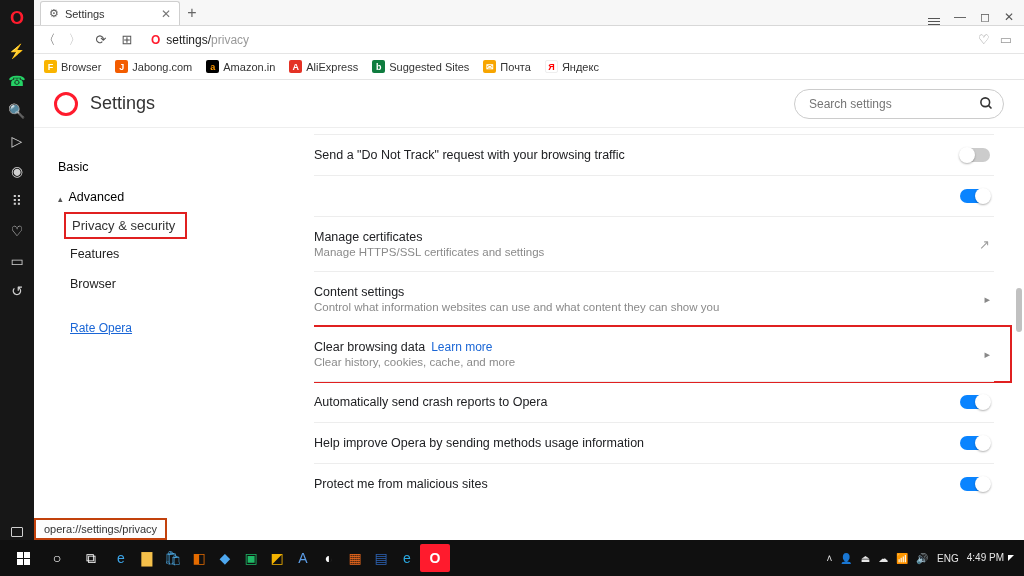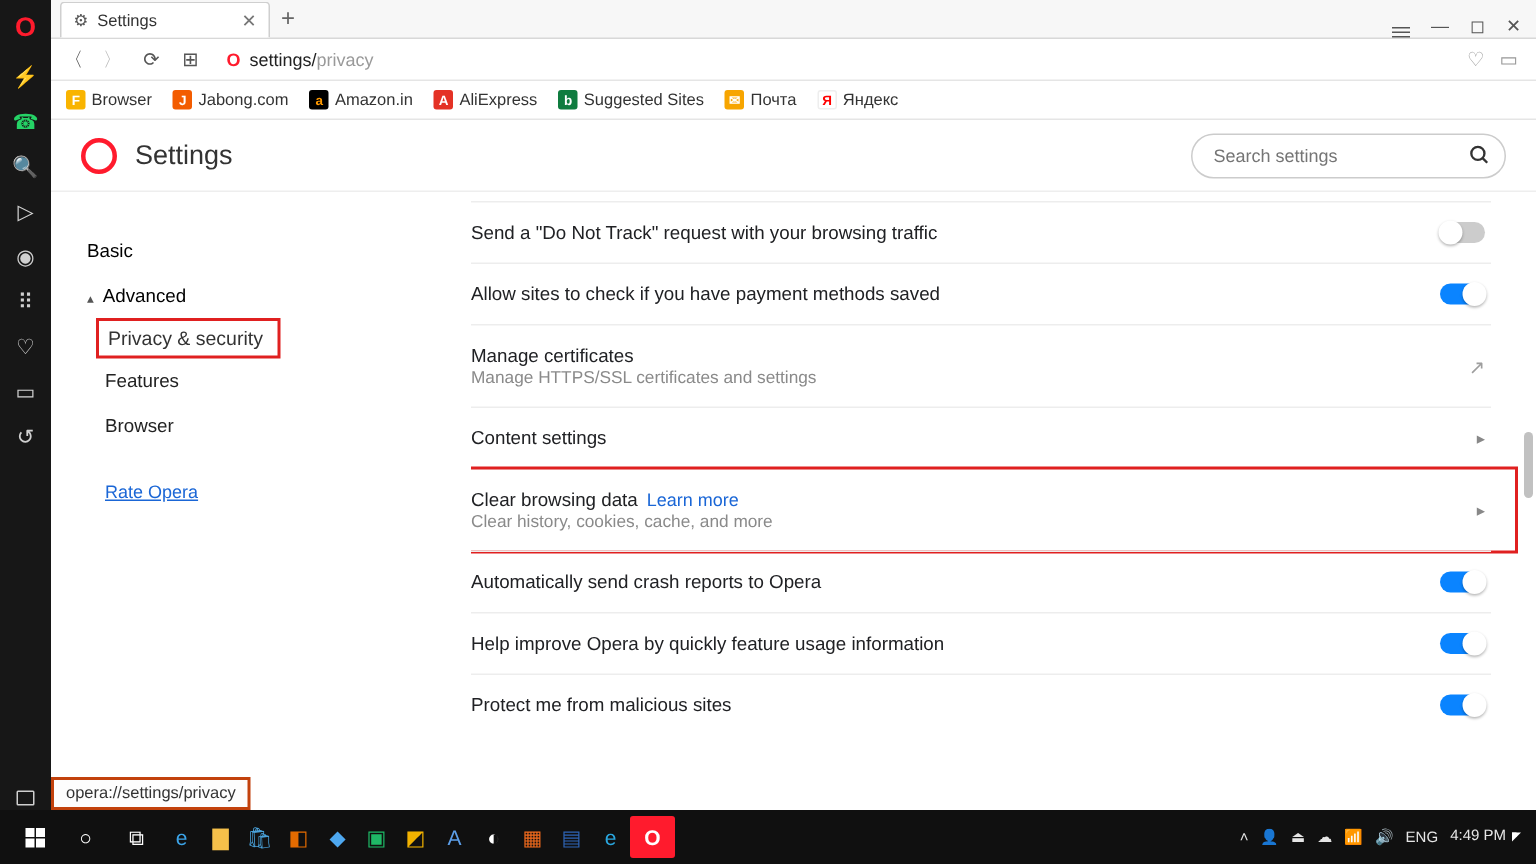--- a/index.html
+++ b/index.html
@@ -212,37 +212,37 @@
     <div class="settings-main">
       <div class="scroll-indicator"></div>
 
       <div class="row">
         <div class="label-main">Send a "Do Not Track" request with your browsing traffic</div>
         <div class="right">
             <div class="toggle"></div>
           </div>
       </div>
       <div class="row">
-        <div class="label-main">Allow sites to check if you have payment methods saved</div>
         <div class="right">
             <div class="toggle on"></div>
           </div>
       </div>
       <div class="row">
         <div>
           <div class="label-main">Manage certificates</div>
           <div class="label-sub">Manage HTTPS/SSL certificates and settings</div>
         </div>
         <div class="right">
             <span class="ext-ico">↗</span>
           </div>
       </div>
       <div class="row">
         <div>
           <div class="label-main">Content settings</div>
+          <div class="label-sub">Control what information websites can use and what content they can show you</div>
         </div>
         <div class="right">
             <span class="arrow-ico">▸</span>
           </div>
       </div>
       <div class="row" style="position:relative">
         <div class="row-highlight"></div>
         <div>
           <div class="label-main"><span>Clear browsing data</span><span class="lm-link">Learn more</span></div>
           <div class="label-sub">Clear history, cookies, cache, and more</div>
@@ -251,21 +251,21 @@
             <span class="arrow-ico">▸</span>
           </div>
       </div>
       <div class="row">
         <div class="label-main">Automatically send crash reports to Opera</div>
         <div class="right">
             <div class="toggle on"></div>
           </div>
       </div>
       <div class="row">
-        <div class="label-main">Help improve Opera by quickly feature usage information</div>
+        <div class="label-main">Help improve Opera by sending methods usage information</div>
         <div class="right">
             <div class="toggle on"></div>
           </div>
       </div>
       <div class="row">
         <div class="label-main">Protect me from malicious sites</div>
         <div class="right">
             <div class="toggle on"></div>
           </div>
       </div>

